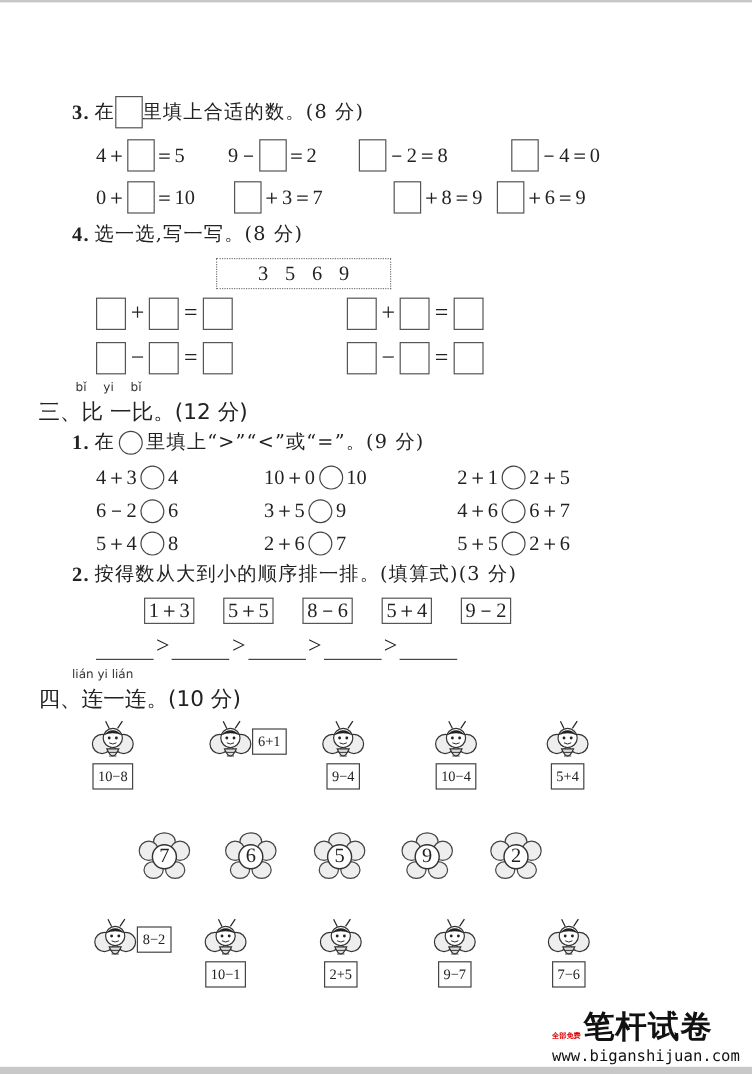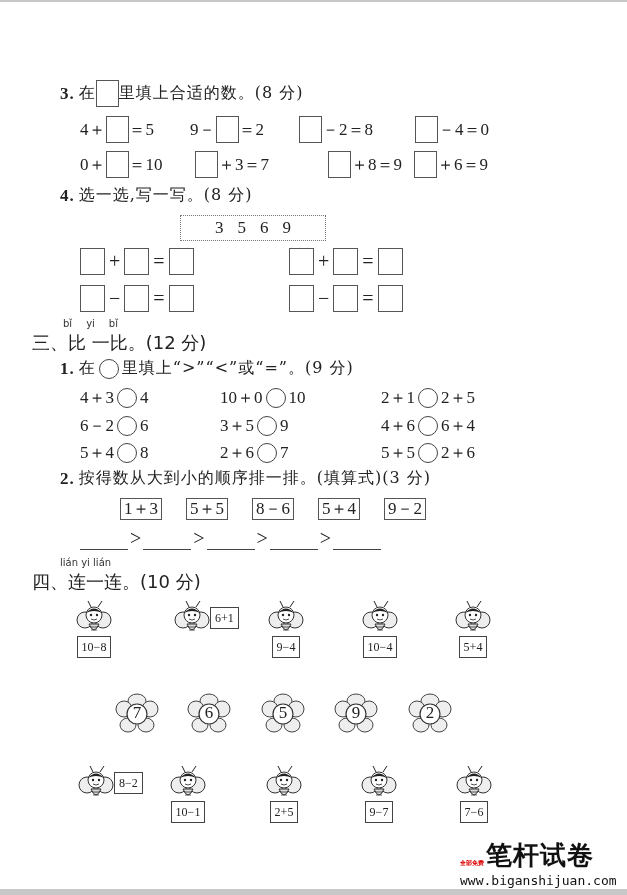--- a/index.html
+++ b/index.html
@@ -50,21 +50,21 @@
 </div>
 <div class="abs eq" style="left:190px; top:116px;">
   <span>9－</span>
   <span class="box"></span>
   <span>＝2</span>
 </div>
 <div class="abs eq" style="left:299px; top:116px;">
   <span class="box"></span>
   <span>－2＝8</span>
 </div>
-<div class="abs eq" style="left:415px; top:116px;">
+<div class="abs eq" style="left:426px; top:116px;">
   <span class="box"></span>
   <span>－4＝0</span>
 </div>
 
 <div class="abs eq" style="left:80px; top:151px;">
   <span>0＋</span>
   <span class="box"></span>
   <span>＝10</span>
 </div>
 <div class="abs eq" style="left:195px; top:151px;">
@@ -156,21 +156,21 @@
     <span>6</span>
   </div>
 <div class="abs eq" style="left:220px; top:414px;">
     <span>3＋5</span>
     <span class="circ"></span>
     <span>9</span>
   </div>
 <div class="abs eq" style="left:381px; top:414px;">
     <span>4＋6</span>
     <span class="circ"></span>
-    <span>6＋4</span>
+    <span>6＋7</span>
   </div>
 
 <div class="abs eq" style="left:80px; top:441px;">
     <span>5＋4</span>
     <span class="circ"></span>
     <span>8</span>
   </div>
 <div class="abs eq" style="left:220px; top:441px;">
     <span>2＋6</span>
     <span class="circ"></span>

